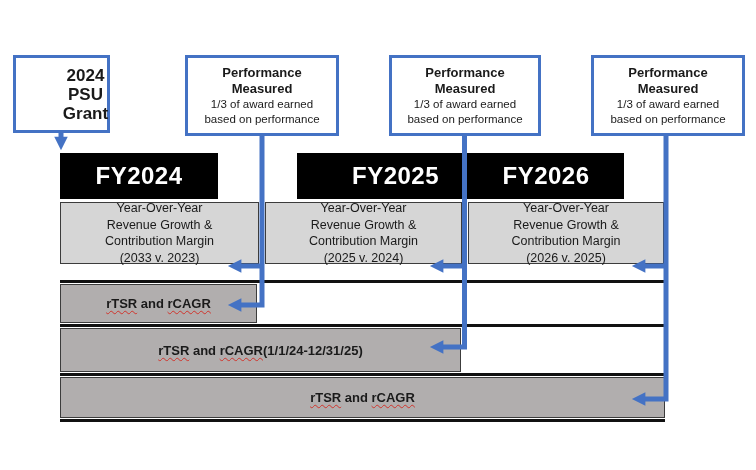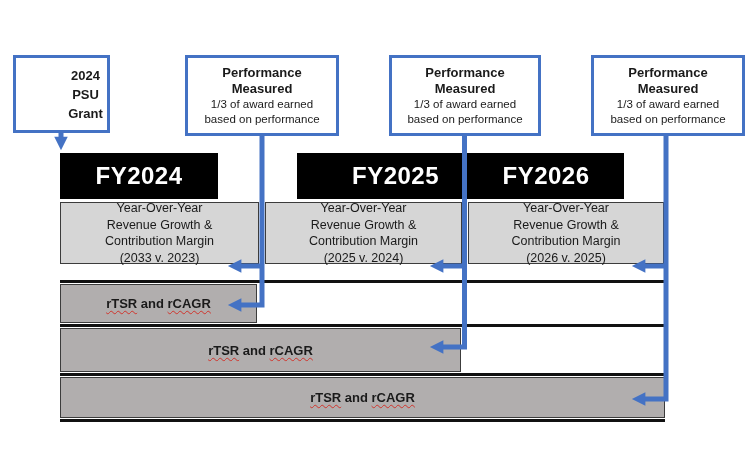--- a/index.html
+++ b/index.html
@@ -13,21 +13,21 @@
   html,body{margin:0;padding:0;background:#ffffff;}
   .canvas{
     position:relative;width:756px;height:470px;background:#ffffff;overflow:hidden;
     font-family:"Liberation Sans", sans-serif;color:var(--text-dark);
   }
   .callout{
     position:absolute;background:#ffffff;border:3px solid var(--accent-blue);
     display:flex;flex-direction:column;align-items:center;justify-content:center;
     text-align:center;box-sizing:border-box;z-index:2;
   }
-  .psu-box{left:13px;top:55px;width:97px;height:78px;font-size:13px;font-weight:bold;line-height:19px;padding-left:48px;}
+  .psu-box{left:13px;top:55px;width:97px;height:78px;font-size:17px;font-weight:bold;line-height:19px;padding-left:48px;}
   .perf-title{font-size:13px;font-weight:bold;line-height:16px;}
   .perf-sub{font-size:11.5px;line-height:14.5px;}
   .hdr-cell{
     position:absolute;top:153px;height:46px;background:var(--header-black);
     color:#ffffff;font-size:24px;font-weight:bold;letter-spacing:.5px;
     display:flex;align-items:center;justify-content:center;box-sizing:border-box;z-index:1;
   }
   .metric-cell{
     position:absolute;top:202px;height:62px;background:var(--metric-gray);
     border:1px solid #3c3c3c;box-sizing:border-box;z-index:1;
@@ -110,20 +110,21 @@
   <div class="hline hl-1"></div>
   <div class="hline hl-2"></div>
   <div class="hline hl-3"></div>
   <div class="hline hl-4"></div>
 
   <div class="bar bar-1">
     <div><span class="squiggle">rTSR</span><span> and </span><span class="squiggle">rCAGR</span></div>
   </div>
   <div class="bar bar-2">
     <div><span class="squiggle">rTSR</span><span> and </span><span class="squiggle">rCAGR</span></div>
+    <div>(1/1/24-12/31/25)</div>
   </div>
   <div class="bar bar-3">
     <div><span class="squiggle">rTSR</span><span> and </span><span class="squiggle">rCAGR</span></div>
   </div>
 
   <svg class="connector-layer" viewBox="0 0 756 470" xmlns="http://www.w3.org/2000/svg">
     <defs>
       <marker id="arw" viewBox="0 0 10 10" refX="1" refY="5" markerWidth="3.1" markerHeight="2.7" orient="auto">
         <path class="arrowhead" d="M0 0 L10 5 L0 10 Z"></path>
       </marker>

